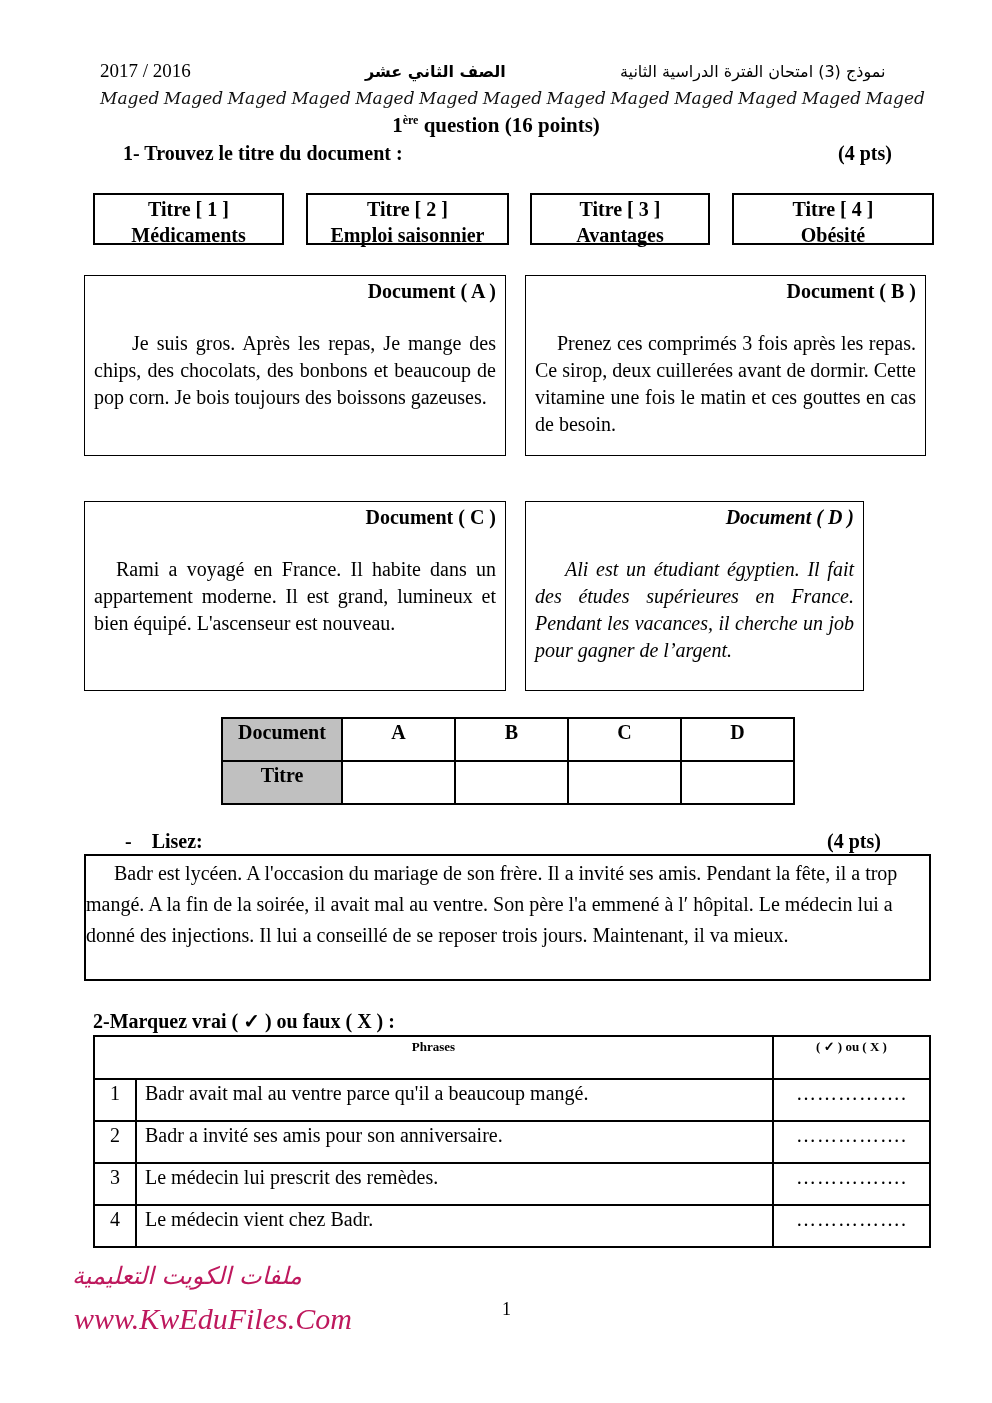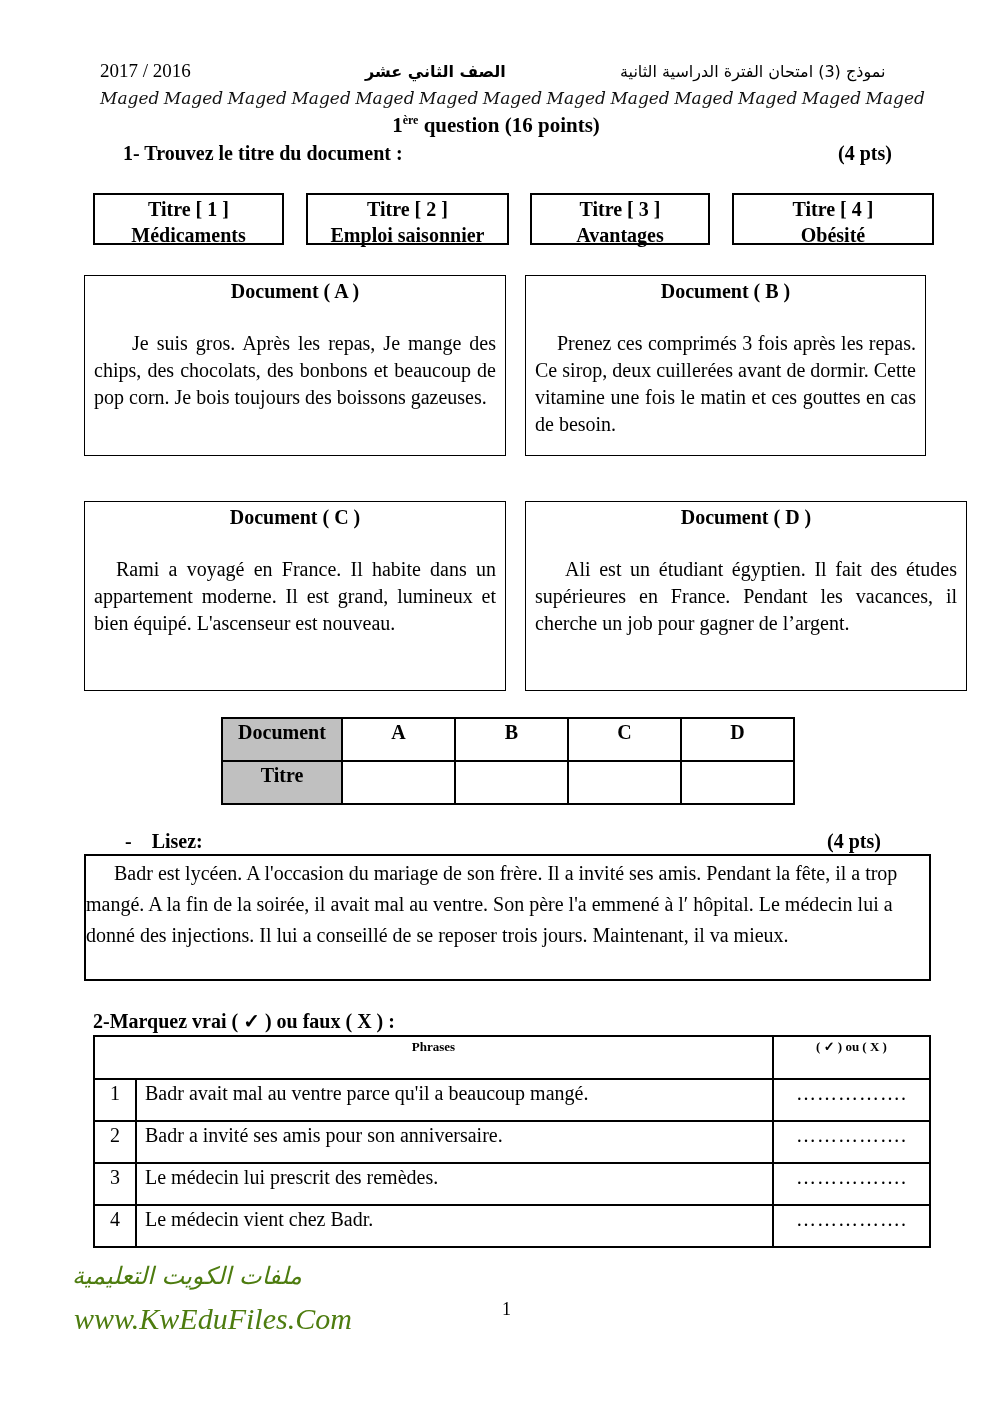--- a/index.html
+++ b/index.html
@@ -18,21 +18,21 @@
   .q-title { left: 0; width: 992px; top: 113px; text-align: center; font-size: 21px; font-weight: bold; }
   .q-title sup { font-size: 12px; margin-top: 30px; }
   .instr { font-size: 20px; font-weight: bold; }
   .titre-box {
     border: 2px solid #000; top: 193px; height: 52px; text-align: center;
     font-size: 20px; font-weight: bold; line-height: 26px; box-sizing: border-box; padding-top: 1px;
   }
   .doc-box {
     border: 1.5px solid #000; box-sizing: border-box; padding: 0 9px;
   }
-  .doc-title { text-align: center; font-weight: bold; font-size: 20px; margin-top: 3px; line-height: 24px; }
+  .doc-title { text-align: right; font-weight: bold; font-size: 20px; margin-top: 3px; line-height: 24px; }
   .doc-text {
     font-size: 20px; line-height: 27px; text-align: justify; text-indent: 38px; margin-top: 27px;
   }
   table.match {
     position: absolute; left: 221px; top: 717px; border-collapse: collapse;
   }
   table.match td {
     border: 2px solid #000; width: 109px; height: 38px; text-align: center; vertical-align: top;
     font-size: 20px; font-weight: bold; padding-top: 2px;
   }
@@ -42,21 +42,21 @@
     padding: 2px 0; font-size: 20px; line-height: 31px; text-indent: 28px;
   }
   table.vf {
     position: absolute; left: 93px; top: 1035px; width: 838px; border-collapse: collapse;
   }
   table.vf td { border: 2px solid #000; font-size: 20px; height: 37px; vertical-align: top; padding-top: 2px; }
   table.vf td.num { width: 38px; text-align: center; border-right-width: 1px; }
   table.vf td.phrase { padding-left: 8px; }
   table.vf td.ans { width: 153px; text-align: center; border-left-width: 1px; letter-spacing: 1px; }
   table.vf th { border: 2px solid #000; font-size: 13px; height: 38px; vertical-align: top; padding-top: 2px; font-weight: bold; }
-  .red { color: #4d7c0f; }
+  .red { color: #be185d; }
 </style>
 </head>
 <body>
 
 <div class="abs hdr" style="left:100px;">2017 / 2016</div>
 <div class="abs hdr bold" style="left:365px; font-family:'DejaVu Sans',sans-serif; font-size:16px; top:62px;" dir="rtl">الصف الثاني عشر</div>
 <div class="abs hdr" style="left:620px; font-family:'DejaVu Sans',sans-serif; font-size:16px; top:62px;" dir="rtl">نموذج (3) امتحان الفترة الدراسية الثانية</div>
 
 <div class="abs watermark-row">
   <span>Maged</span>
@@ -103,21 +103,21 @@
   <div class="doc-text">Je suis gros. Après les repas, Je mange des chips, des chocolats, des bonbons et beaucoup de pop corn. Je bois toujours des boissons gazeuses.</div>
 </div>
 <div class="abs doc-box" style="left:525px; top:275px; width:401px; height:181px;">
   <div class="doc-title">Document ( B )</div>
   <div class="doc-text" style="text-indent:22px;">Prenez ces comprimés 3 fois après les repas. Ce sirop, deux cuillerées avant de dormir. Cette vitamine une fois le matin et ces gouttes en cas de besoin.</div>
 </div>
 <div class="abs doc-box" style="left:84px; top:501px; width:422px; height:190px;">
   <div class="doc-title">Document ( C )</div>
   <div class="doc-text" style="text-indent:22px;">Rami a voyagé en France. Il habite dans un appartement moderne. Il est grand, lumineux et bien équipé. L'ascenseur est nouveau.</div>
 </div>
-<div class="abs doc-box" style="left:525px; top:501px; width:442px; height:190px;">
+<div class="abs doc-box" style="left:525px; top:501px; width:339px; height:190px;font-style:italic;">
   <div class="doc-title">Document ( D )</div>
   <div class="doc-text" style="text-indent:30px;">Ali est un étudiant égyptien. Il fait des études supérieures en France. Pendant les vacances, il cherche un job pour gagner de l’argent.</div>
 </div>
 
 <table class="match">
   <tbody>
       <tr>
     <td class="head">Document</td>
     <td>A</td>
     <td>B</td>

